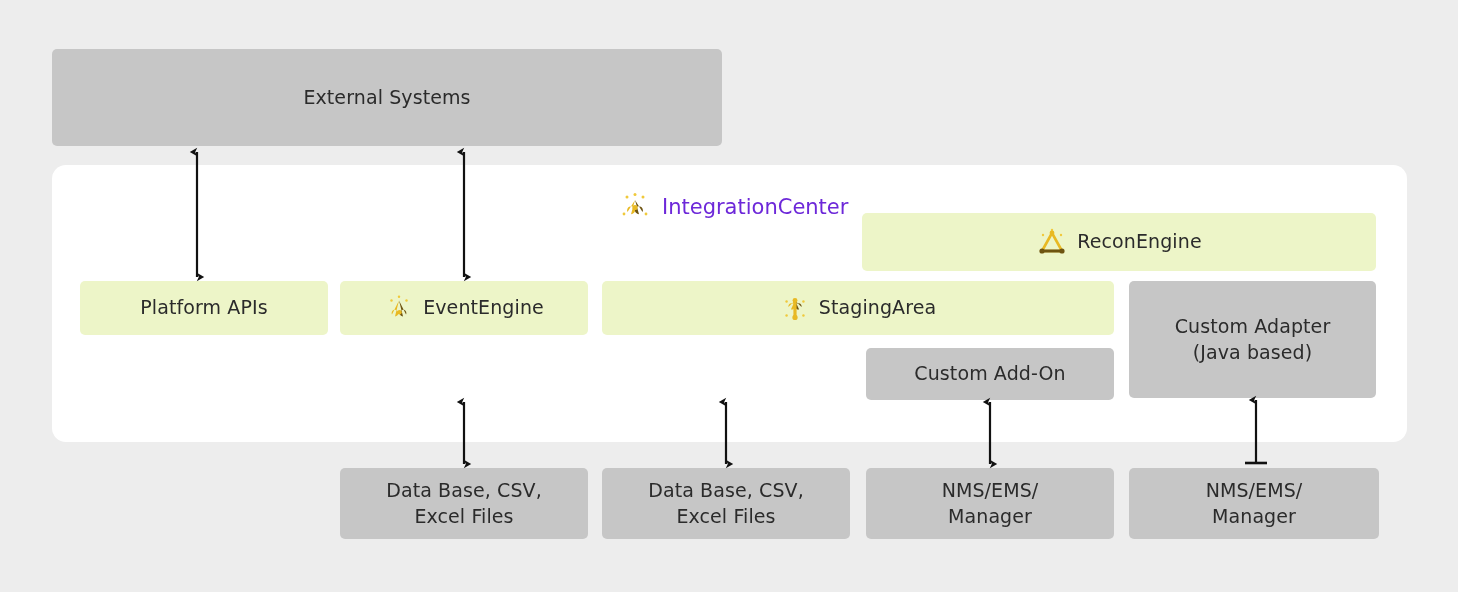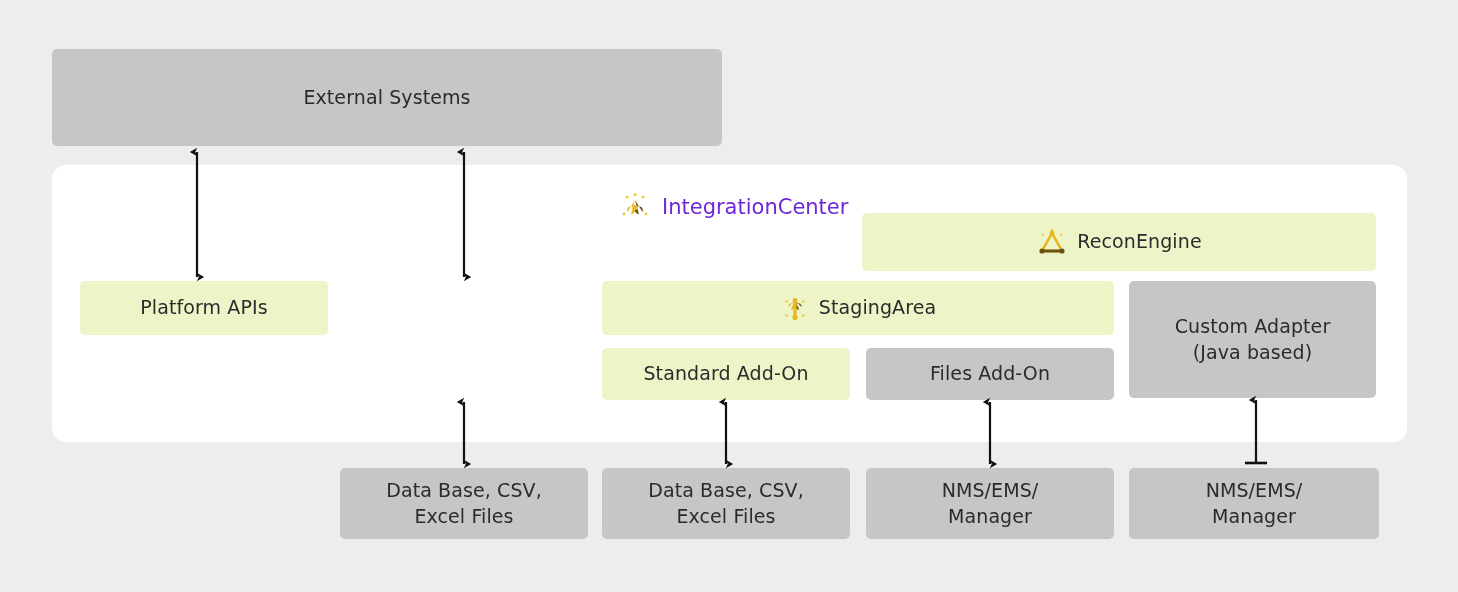--- a/index.html
+++ b/index.html
@@ -116,20 +116,33 @@
         <path d="M6 25 L26 25" stroke="#6E5411" stroke-width="2.8" stroke-linecap="round"></path>
       </svg>
     </span>
     <span class="lbl">ReconEngine</span>
   </div>
 
   <div class="box lime" id="platform-apis" style="left:80px; top:281px; width:248px; height:54px;">
     <span class="lbl">Platform APIs</span>
   </div>
 
+  <div class="box lime withlogo" id="event-engine" style="left:340px; top:281px; width:248px; height:54px;">
+    <span>
+      <svg class="logo" width="30" height="30" viewBox="0 0 32 32">
+        <circle cx="8" cy="8" r="1.3" fill="#F0C93B"></circle>
+        <circle cx="24" cy="8" r="1.3" fill="#F0C93B"></circle>
+        <circle cx="16" cy="4" r="1.3" fill="#F0C93B"></circle>
+        <path d="M16 8 L8.5 23 a3.6 3.6 0 1 1 3.2 2 Z" fill="#E8B923"></path>
+        <path d="M16 8 L23.5 23 a3.6 3.6 0 1 0 -3.2 2 Z" fill="#6E5411"></path>
+        <circle cx="16.5" cy="20.5" r="2.4" fill="#E8B923"></circle>
+      </svg>
+    </span>
+    <span class="lbl">EventEngine</span>
+  </div>
 
   <div class="box gray" id="custom-adapter" style="left:1129px; top:281px; width:247px; height:117px;">
     <span class="lbl">Custom Adapter
 (Java based)</span>
   </div>
 
   <div class="box lime withlogo" id="staging-area" style="left:602px; top:281px; width:512px; height:54px;">
     <span>
       <svg class="logo" width="30" height="30" viewBox="0 0 32 32">
         <circle cx="7" cy="9" r="1.3" fill="#F0C93B"></circle>
@@ -140,26 +153,23 @@
         <path d="M16 8 L23 15 a3.4 3.4 0 1 0 -2.6 2.6 Z" fill="#6E5411"></path>
         <path d="M16 9 L16 26" stroke="#E8B923" stroke-width="3.4" stroke-linecap="round"></path>
         <circle cx="16" cy="26" r="2.8" fill="#E8B923"></circle>
         <circle cx="16" cy="8" r="2.6" fill="#E8B923"></circle>
       </svg>
     </span>
     <span class="lbl">StagingArea</span>
   </div>
 
 
-  <div class="box lime" id="addon-standard" style="left:602px; top:348px; width:248px; height:52px;">
-    <span class="lbl">Standard Add-On</span>
-  </div>
 
   <div class="box gray" id="addon-custom" style="left:866px; top:348px; width:248px; height:52px;">
-    <span class="lbl">Files Add-On</span>
+    <span class="lbl">Custom Add-On</span>
   </div>
 
   <div class="box gray" id="source-db-1" style="left:340px; top:468px; width:248px; height:71px;">
     <span class="lbl">Data Base, CSV,
 Excel Files</span>
   </div>
 
   <div class="box gray" id="source-db-2" style="left:602px; top:468px; width:248px; height:71px;">
     <span class="lbl">Data Base, CSV,
 Excel Files</span>

